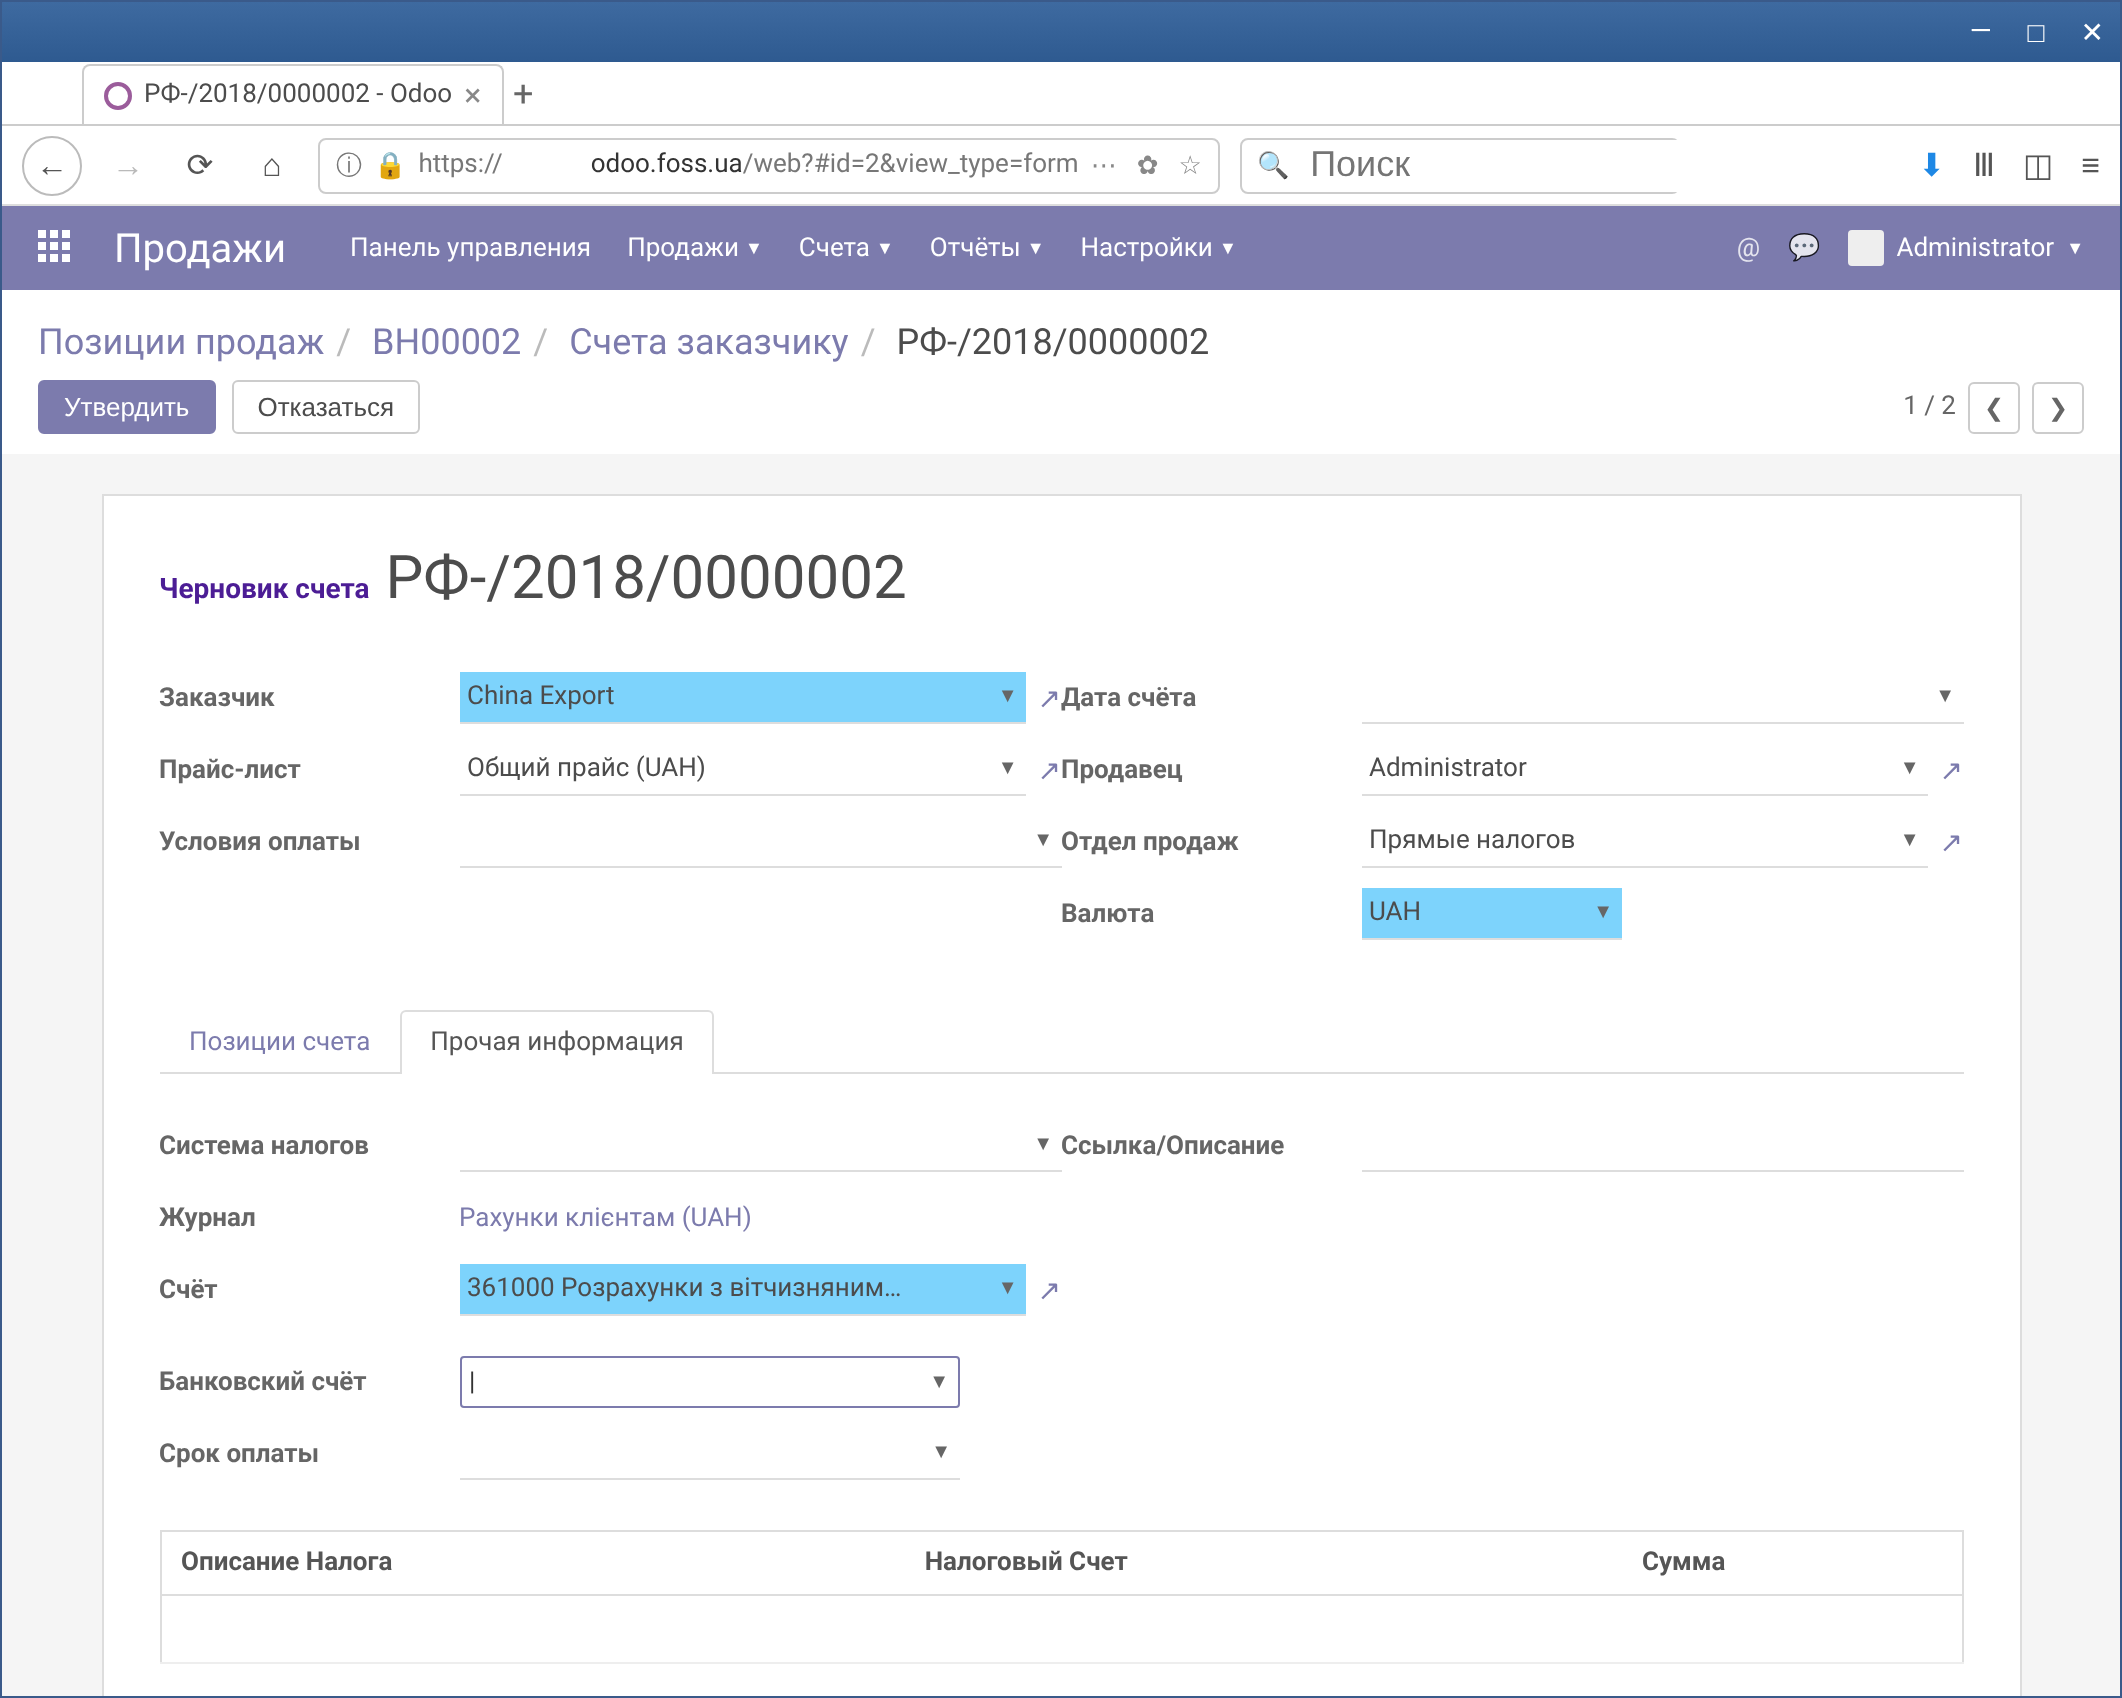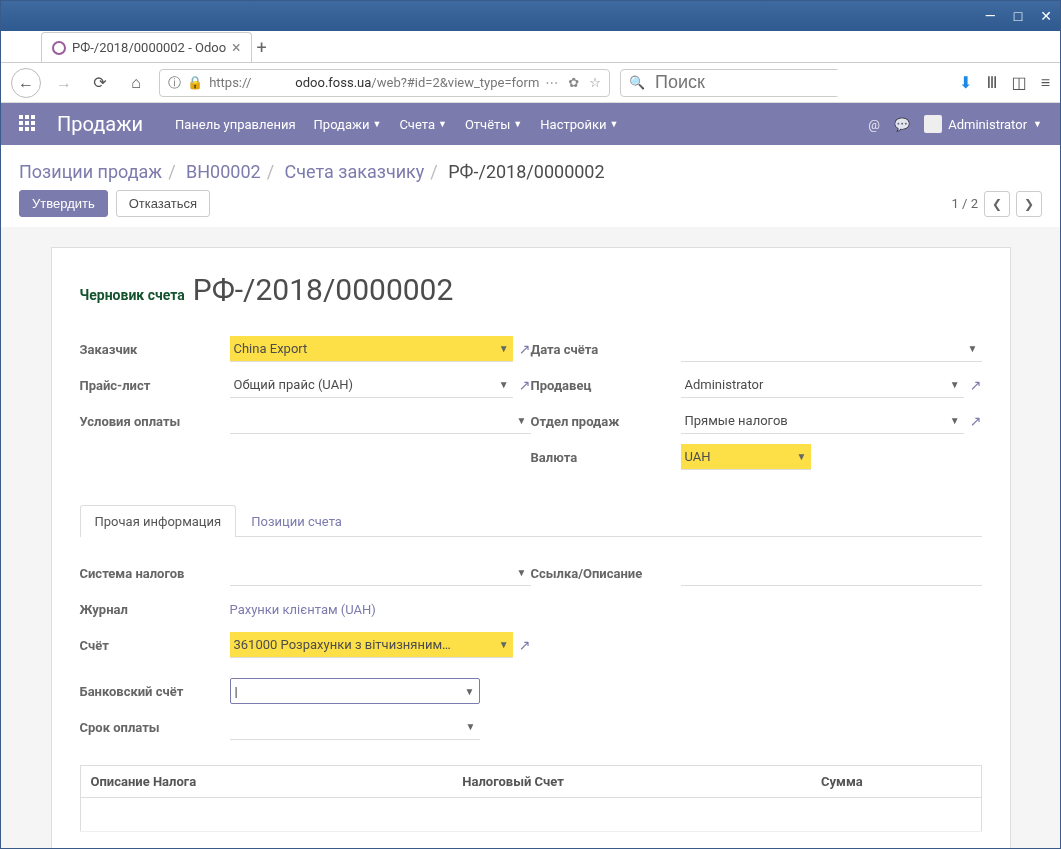--- a/index.html
+++ b/index.html
@@ -62,31 +62,31 @@
 .statusbar { margin-left: auto; display: flex; align-items: center; }
 .status-step { padding: 6px 14px; color: #888; position: relative; }
 .status-step.active { background: #7c7bad; color: #fff; }
 .status-step.active::after { content: ""; position: absolute; right: -10px; top: 0; bottom: 0; width: 0; border-left: 10px solid #7c7bad; border-top: 15px solid transparent; border-bottom: 15px solid transparent; }
 .status-step:not(.active):not(:last-child)::after { content: "›"; position: absolute; right: -2px; top: 50%; transform: translateY(-50%); color: #ccc; font-size: 18px; }
 
 
 .sheet-bg { background: #f5f5f5; padding: 20px 40px 40px; }
 .sheet { background: #fff; border: 1px solid #ddd; padding: 24px 28px; max-width: 960px; margin: 0 auto; }
 .title-row { display: flex; align-items: baseline; gap: 8px; margin-bottom: 24px; }
-.title-label { font-size: 14px; color: #14532d; font-weight: 700; }
+.title-label { font-size: 14px; color: #4c1d95; font-weight: 700; }
 .title-main { font-size: 30px; color: #4c4c4c; }
 
 .form-cols { display: flex; }
 .form-col { flex: 1; }
 .form-row { display: flex; align-items: center; min-height: 36px; }
 .form-label { width: 150px; font-size: 13px; font-weight: 700; color: #666; }
 .form-input { flex: 1; display: flex; align-items: center; position: relative; min-height: 28px; }
 .sel { flex: 1; height: 26px; border: none; border-bottom: 1px solid #ddd; padding: 0 18px 0 4px; background: transparent; position: relative; display: flex; align-items: center; }
 .sel.focused { border: 1px solid #7c7bad; border-radius: 2px; }
-.sel.hilite { background: #fde047; }
+.sel.hilite { background: #7dd3fc; }
 .sel .drop { position: absolute; right: 4px; font-size: 10px; color: #666; cursor: pointer;}
 .ext-link { margin-left: 6px; color: #7c7bad; cursor: pointer; font-size: 14px; }
 .txt-input { flex: 1; height: 26px; border: none; border-bottom: 1px solid #ddd; padding: 0 4px; outline: none; font-size: 18px; }
 .readonly-val { color: #7c7bad; }
 
 
 .tabs { display: flex; border-bottom: 1px solid #ddd; margin-top: 30px; margin-bottom: 18px; }
 .tab { padding: 8px 14px; color: #7c7bad; cursor: pointer; border: 1px solid transparent; border-bottom: none; margin-bottom: -1px; }
 .tab.active { color: #555; border-color: #ddd; background: #fff; border-radius: 3px 3px 0 0; }
 
@@ -287,22 +287,22 @@
                 <div class="sel hilite" style="max-width:130px">
                     <span>UAH</span>
                     <span class="drop">▼</span>
                   </div>
               </div>
             </div>
           </div>
         </div>
 
         <div class="tabs">
+          <div class="tab">Позиции счета</div>
           <div class="tab active">Прочая информация</div>
-          <div class="tab">Позиции счета</div>
         </div>
 
         <div class="form-cols">
           <div class="form-col">
             <div class="form-row">
               <div class="form-label">Система налогов</div>
               <div class="form-input">
                   <div class="sel">
                     <span></span>
                     <span class="drop">▼</span>

